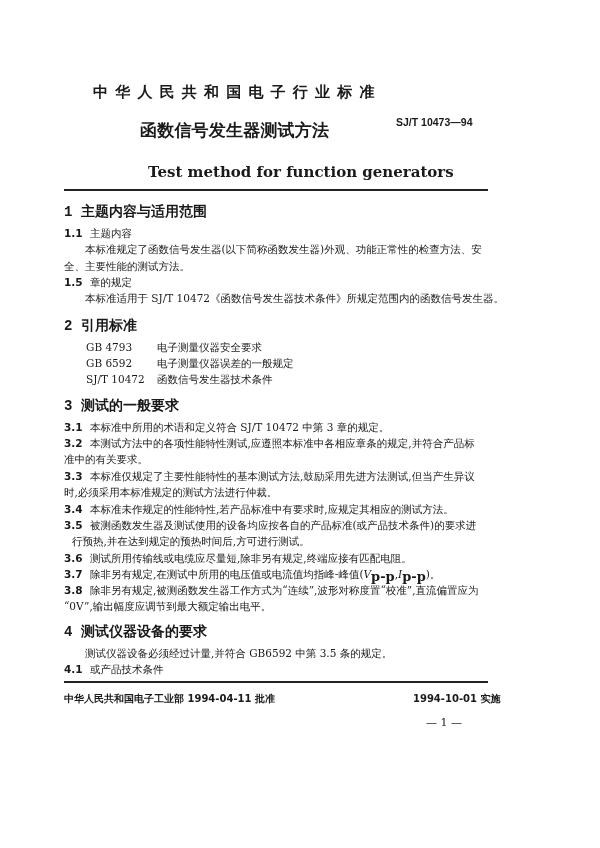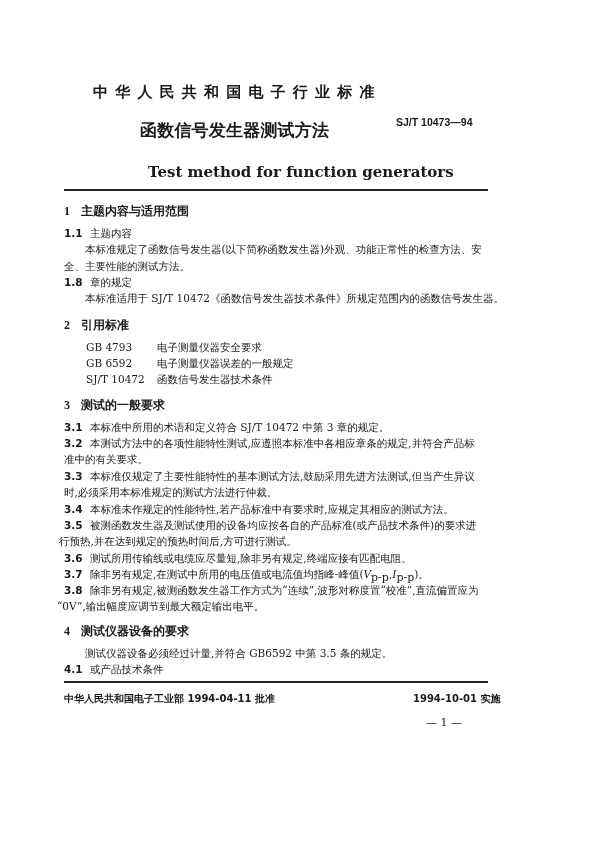--- a/index.html
+++ b/index.html
@@ -22,34 +22,34 @@
       font-weight: bold; font-size: 10.5px;
     }
     .doc-subtitle {
       left: 148px; top: 154px; font-family: "DejaVu Serif", serif;
       font-weight: bold; font-size: 15px; margin-top: 9px;
     }
     .rule {
       position: absolute; left: 64px; width: 424px; height: 1.5px; background: #222;
     }
     .sec-h {
-      font-family: Liberation Serif, serif; font-weight: bold; font-size: 12px;
+      font-family: Liberation Mono, monospace; font-weight: bold; font-size: 14px;
     }
     .sec-h .num { display: inline-block; width: 17px; }
     .sub-h { font-size: 10.5px; }
     .sub-h .num {
       display: inline-block; width: 26px; font-family: "DejaVu Sans", sans-serif; font-weight: bold;
     }
     .para { font-size: 10.5px; }
     .ref-code { display: inline-block; width: 71px; font-family: "DejaVu Serif", serif; }
     .footer-left, .footer-right {
       font-family: "DejaVu Sans", sans-serif; font-weight: bold; font-size: 10px;
     }
     .page-num { font-family: "DejaVu Serif", serif; font-size: 11px; }
-    sub { font-size: 11px; font-style: normal; }
+    sub { font-size: 13px; font-style: normal; font-weight: bold; }
     i { font-style: italic; }
   </style>
 </head>
 <body>
 
 <div class="abs std-org">中华人民共和国电子行业标准</div>
 <div class="abs doc-title">函数信号发生器测试方法</div>
 <div class="abs std-code">SJ/T 10473—94</div>
 <div class="abs doc-subtitle">Test method for function generators</div>
 
@@ -57,21 +57,21 @@
 
 <div class="abs sec-h" style="left:64px; top:203px">
   <span class="num">1</span><span>主题内容与适用范围</span>
 </div>
 <div class="abs sub-h" style="left:64px; top:227px">
   <span class="num">1.1</span><span>主题内容</span>
 </div>
 <div class="abs para" style="left:85px; top:243px">本标准规定了函数信号发生器(以下简称函数发生器)外观、功能正常性的检查方法、安</div>
 <div class="abs para" style="left:64px; top:260px">全、主要性能的测试方法。</div>
 <div class="abs sub-h" style="left:64px; top:276px">
-  <span class="num">1.8</span><span>章的规定</span>
+  <span class="num">1.5</span><span>章的规定</span>
 </div>
 <div class="abs para" style="left:85px; top:292px">本标准适用于 SJ/T 10472《函数信号发生器技术条件》所规定范围内的函数信号发生器。</div>
 
 <div class="abs sec-h" style="left:64px; top:317px">
   <span class="num">2</span><span>引用标准</span>
 </div>
 <div class="abs para" style="left:86px; top:341px">
   <span class="ref-code">GB 4793</span><span>电子测量仪器安全要求</span>
 </div>
 <div class="abs para" style="left:86px; top:357px">
@@ -95,31 +95,31 @@
 <div class="abs sub-h" style="left:64px; top:470px">
   <span class="num">3.3</span><span>本标准仅规定了主要性能特性的基本测试方法,鼓励采用先进方法测试,但当产生异议</span>
 </div>
 <div class="abs para" style="left:64px; top:486px">时,必须采用本标准规定的测试方法进行仲裁。</div>
 <div class="abs sub-h" style="left:64px; top:503px">
   <span class="num">3.4</span><span>本标准未作规定的性能特性,若产品标准中有要求时,应规定其相应的测试方法。</span>
 </div>
 <div class="abs sub-h" style="left:64px; top:519px">
   <span class="num">3.5</span><span>被测函数发生器及测试使用的设备均应按各自的产品标准(或产品技术条件)的要求进</span>
 </div>
-<div class="abs para" style="left:59px; top:535px">行预热,并在达到规定的预热时间后,方可进行测试。</div>
+<div class="abs para" style="left:72px; top:535px">行预热,并在达到规定的预热时间后,方可进行测试。</div>
 <div class="abs sub-h" style="left:64px; top:552px">
   <span class="num">3.6</span><span>测试所用传输线或电缆应尽量短,除非另有规定,终端应接有匹配电阻。</span>
 </div>
 <div class="abs sub-h" style="left:64px; top:568px">
   <span class="num">3.7</span><span>除非另有规定,在测试中所用的电压值或电流值均指峰-峰值(</span><i>V</i><sub>p-p</sub><span>,</span><i>I</i><sub>p-p</sub><span>)。</span>
 </div>
 <div class="abs sub-h" style="left:64px; top:584px">
   <span class="num">3.8</span><span>除非另有规定,被测函数发生器工作方式为“连续”,波形对称度置“校准”,直流偏置应为</span>
 </div>
-<div class="abs para" style="left:57px; top:600px">“0V”,输出幅度应调节到最大额定输出电平。</div>
+<div class="abs para" style="left:64px; top:600px">“0V”,输出幅度应调节到最大额定输出电平。</div>
 
 <div class="abs sec-h" style="left:64px; top:623px">
   <span class="num">4</span><span>测试仪器设备的要求</span>
 </div>
 <div class="abs para" style="left:85px; top:647px">测试仪器设备必须经过计量,并符合 GB6592 中第 3.5 条的规定。</div>
 <div class="abs sub-h" style="left:64px; top:663px">
   <span class="num">4.1</span><span>或产品技术条件</span>
 </div>
 
 <div class="rule" style="top:681px"></div>

